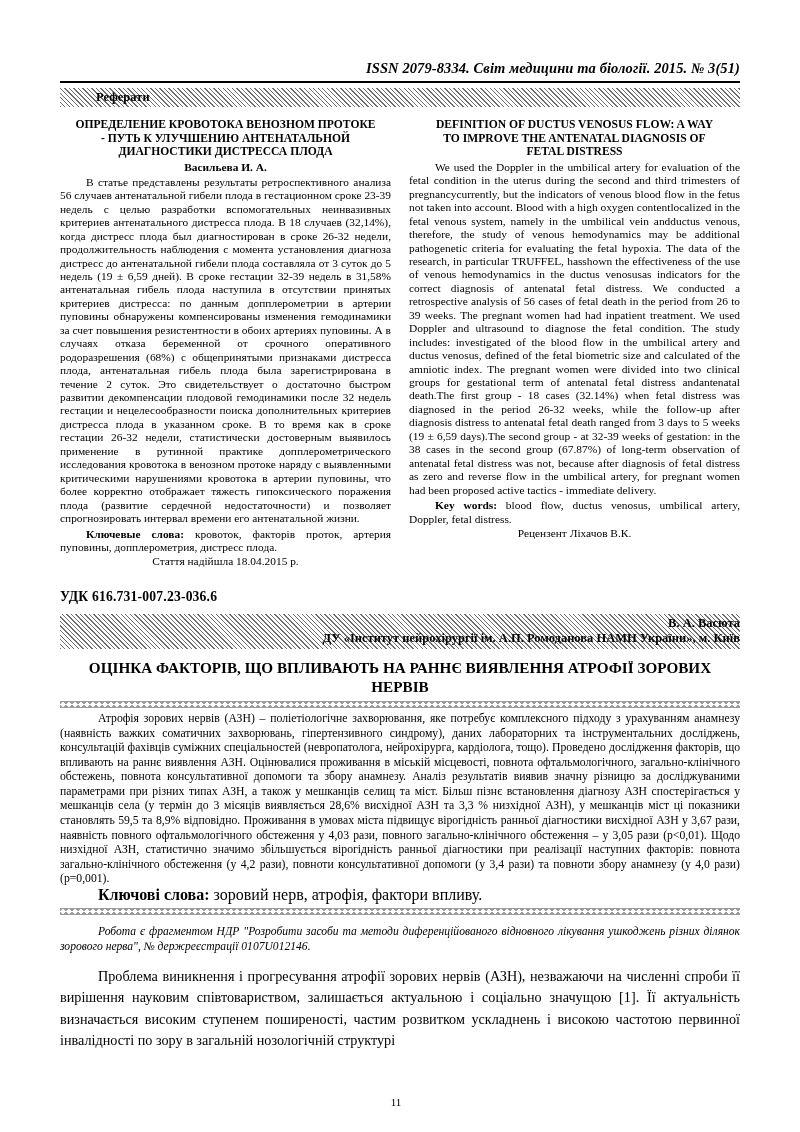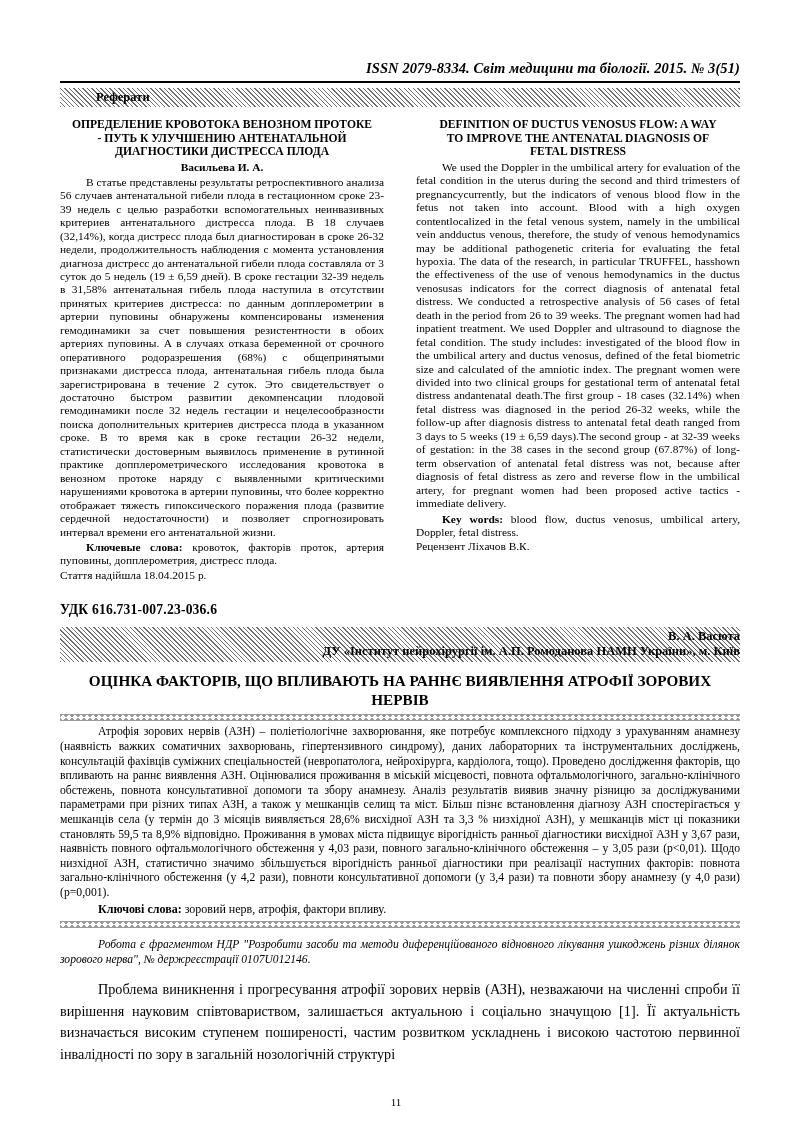--- a/index.html
+++ b/index.html
@@ -76,21 +76,21 @@
       linear-gradient(315deg, #8a8a8a 25%, transparent 25%),
       linear-gradient(45deg,  #8a8a8a 25%, transparent 25%);
     background-size: 6px 7px;
     background-position: 0 0, 0 0, 0 0, 0 0;
     opacity: .85;
   }
 
   
   .cols {
     display: flex;
-    gap: 32px;
+    gap: 18px;
     margin-top: 11px;
   }
   .col { width: 50%; }
 
   .art-title {
     text-align: center;
     font-weight: bold;
     font-size: 11.6px;
     line-height: 13.6px;
     text-transform: uppercase;
@@ -109,21 +109,21 @@
     text-align: justify;
     text-indent: 26px;
     font-size: 11.4px;
     line-height: 13.45px;
     hyphens: none;
   }
   .abs-p.kw { text-indent: 26px; }
   .abs-p b { font-weight: bold; }
   .abs-right {
     margin-top: 1px;
-    text-align: left;
+    text-align: center;
     font-size: 11.4px;
     line-height: 13.45px;
   }
 
   
   .udc {
     margin-top: 20px;
     font-weight: bold;
     font-size: 13.6px;
     letter-spacing: .2px;
@@ -140,21 +140,21 @@
     margin: 4px 0 0 0;
     text-align: justify;
     text-indent: 38px;
     font-size: 11.7px;
     line-height: 14.6px;
   }
   .ua-kw {
     margin: 1px 0 0 0;
     text-align: justify;
     text-indent: 38px;
-    font-size: 12px;
+    font-size: 16px;
     line-height: 14.6px;
   }
   .funding {
     margin: 9px 0 0 0;
     text-align: justify;
     text-indent: 38px;
     font-style: italic;
     font-size: 11.6px;
     line-height: 15px;
   }

